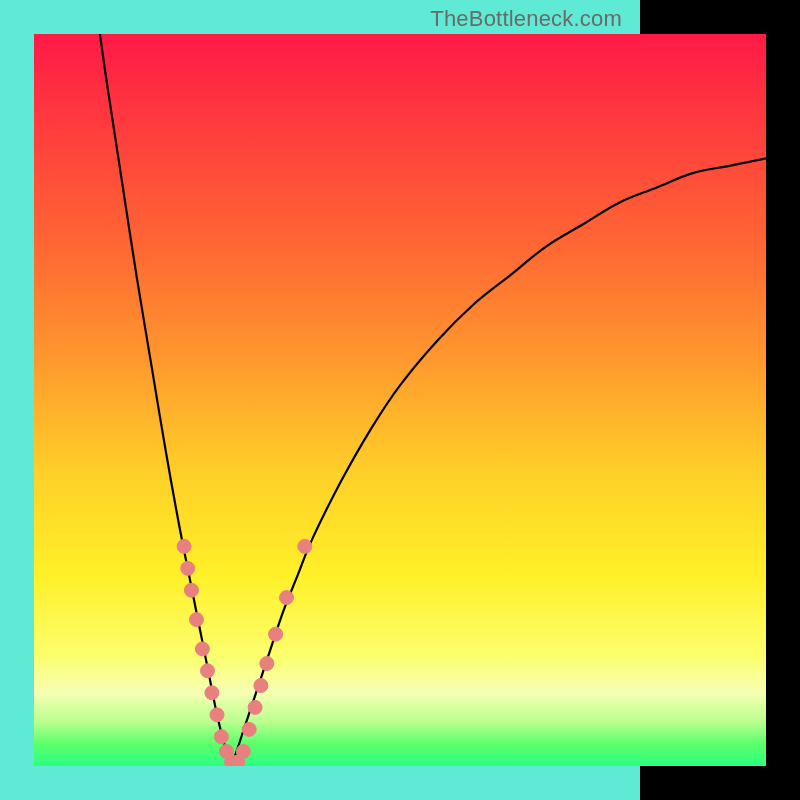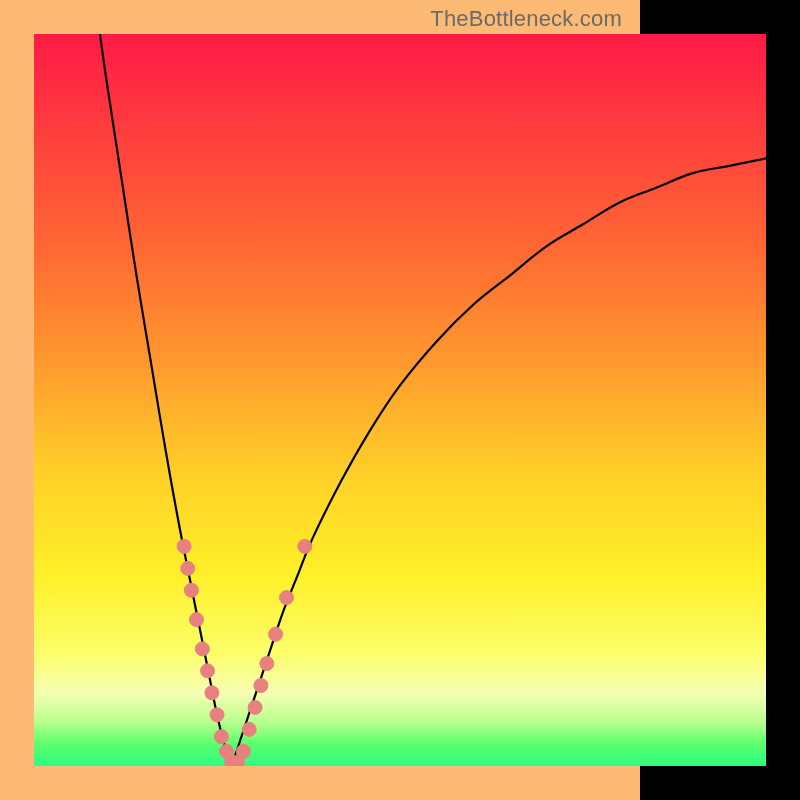--- a/index.html
+++ b/index.html
@@ -9,21 +9,21 @@
     height: 800px;
     overflow: hidden;
     background: #000;
     font-family: Arial, Helvetica, sans-serif;
   }
   .frame {
     position: absolute;
     top: 0; left: 0;
     width: 640px;
     height: 800px;
-    background: #fdba74;
+    background: #5eead4;
   }
   .plot-area {
     position: absolute;
     top: 34px;
     left: 34px;
     width: 732px;
     height: 732px;
     overflow: hidden;
   }
   .gradient {

